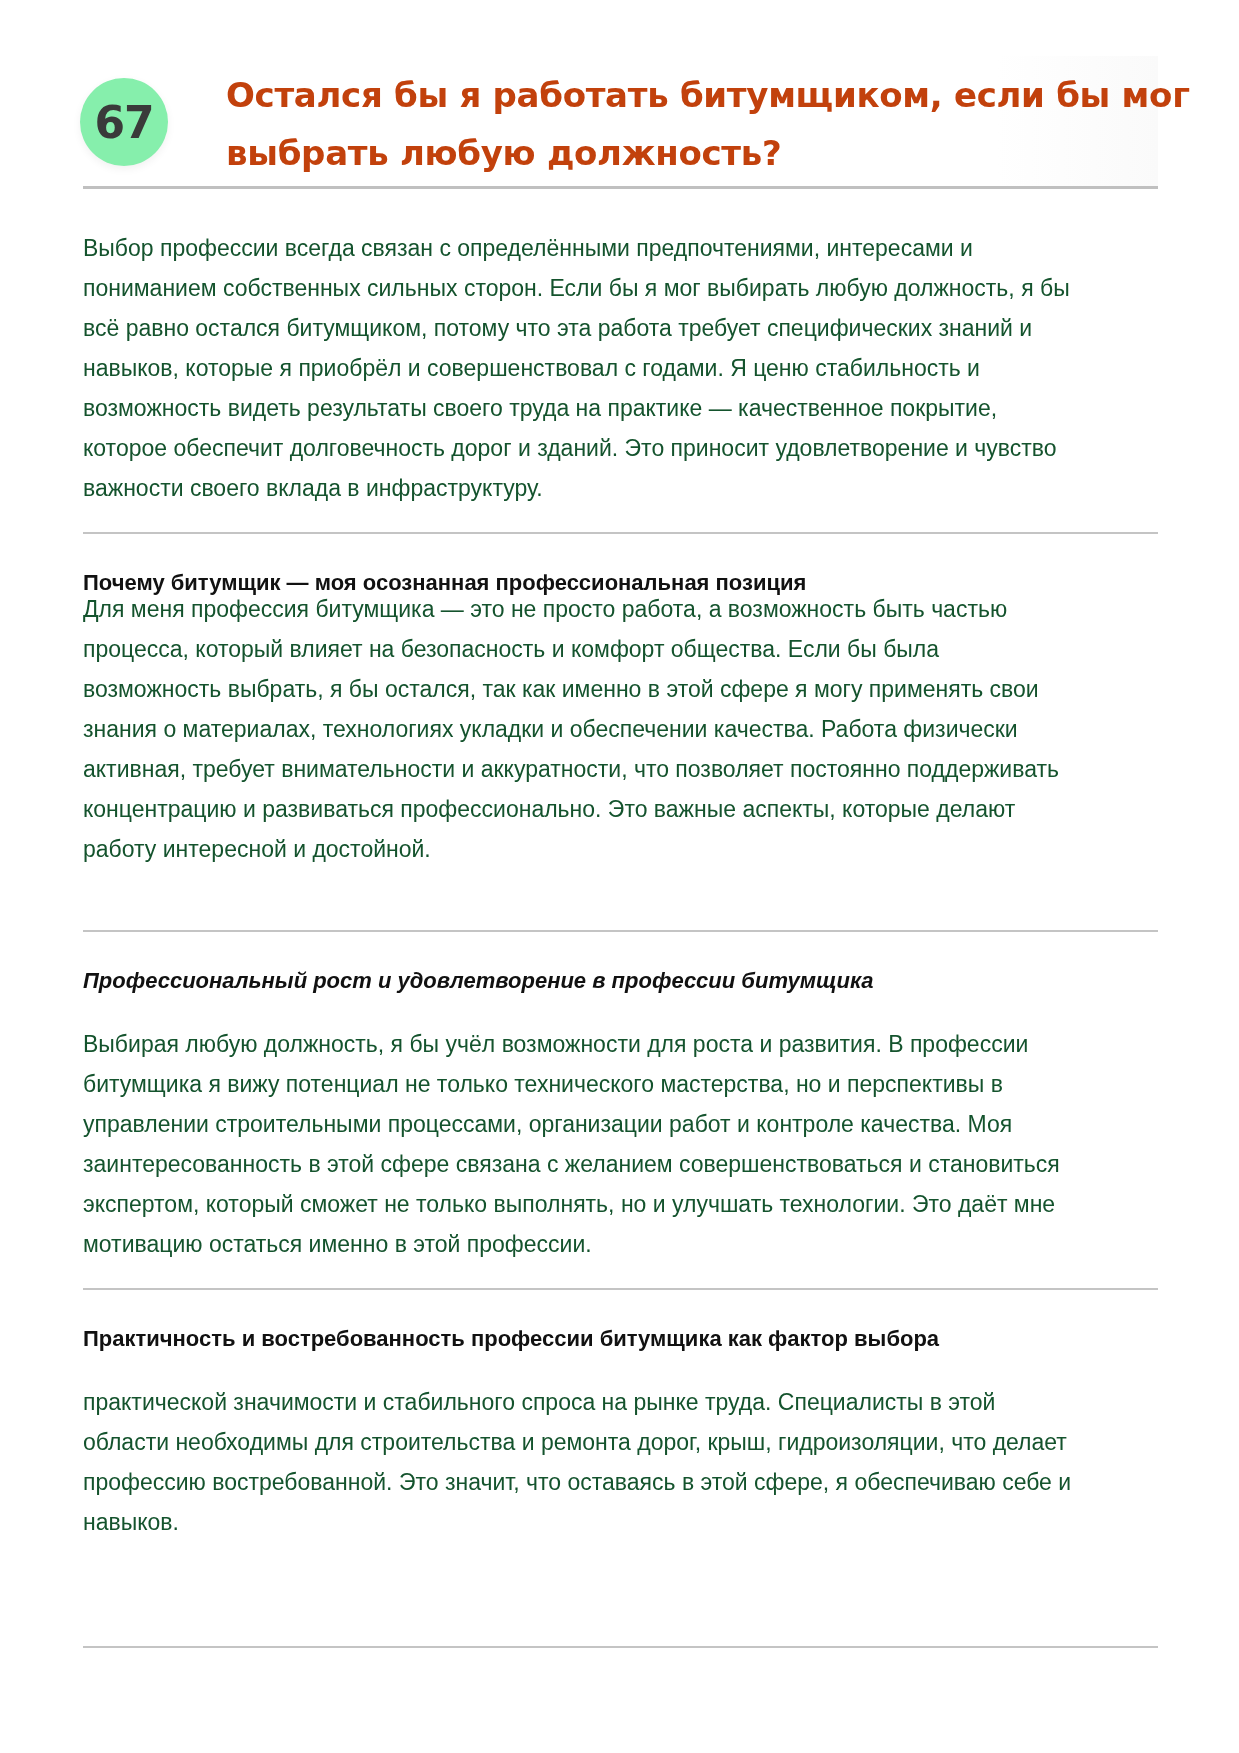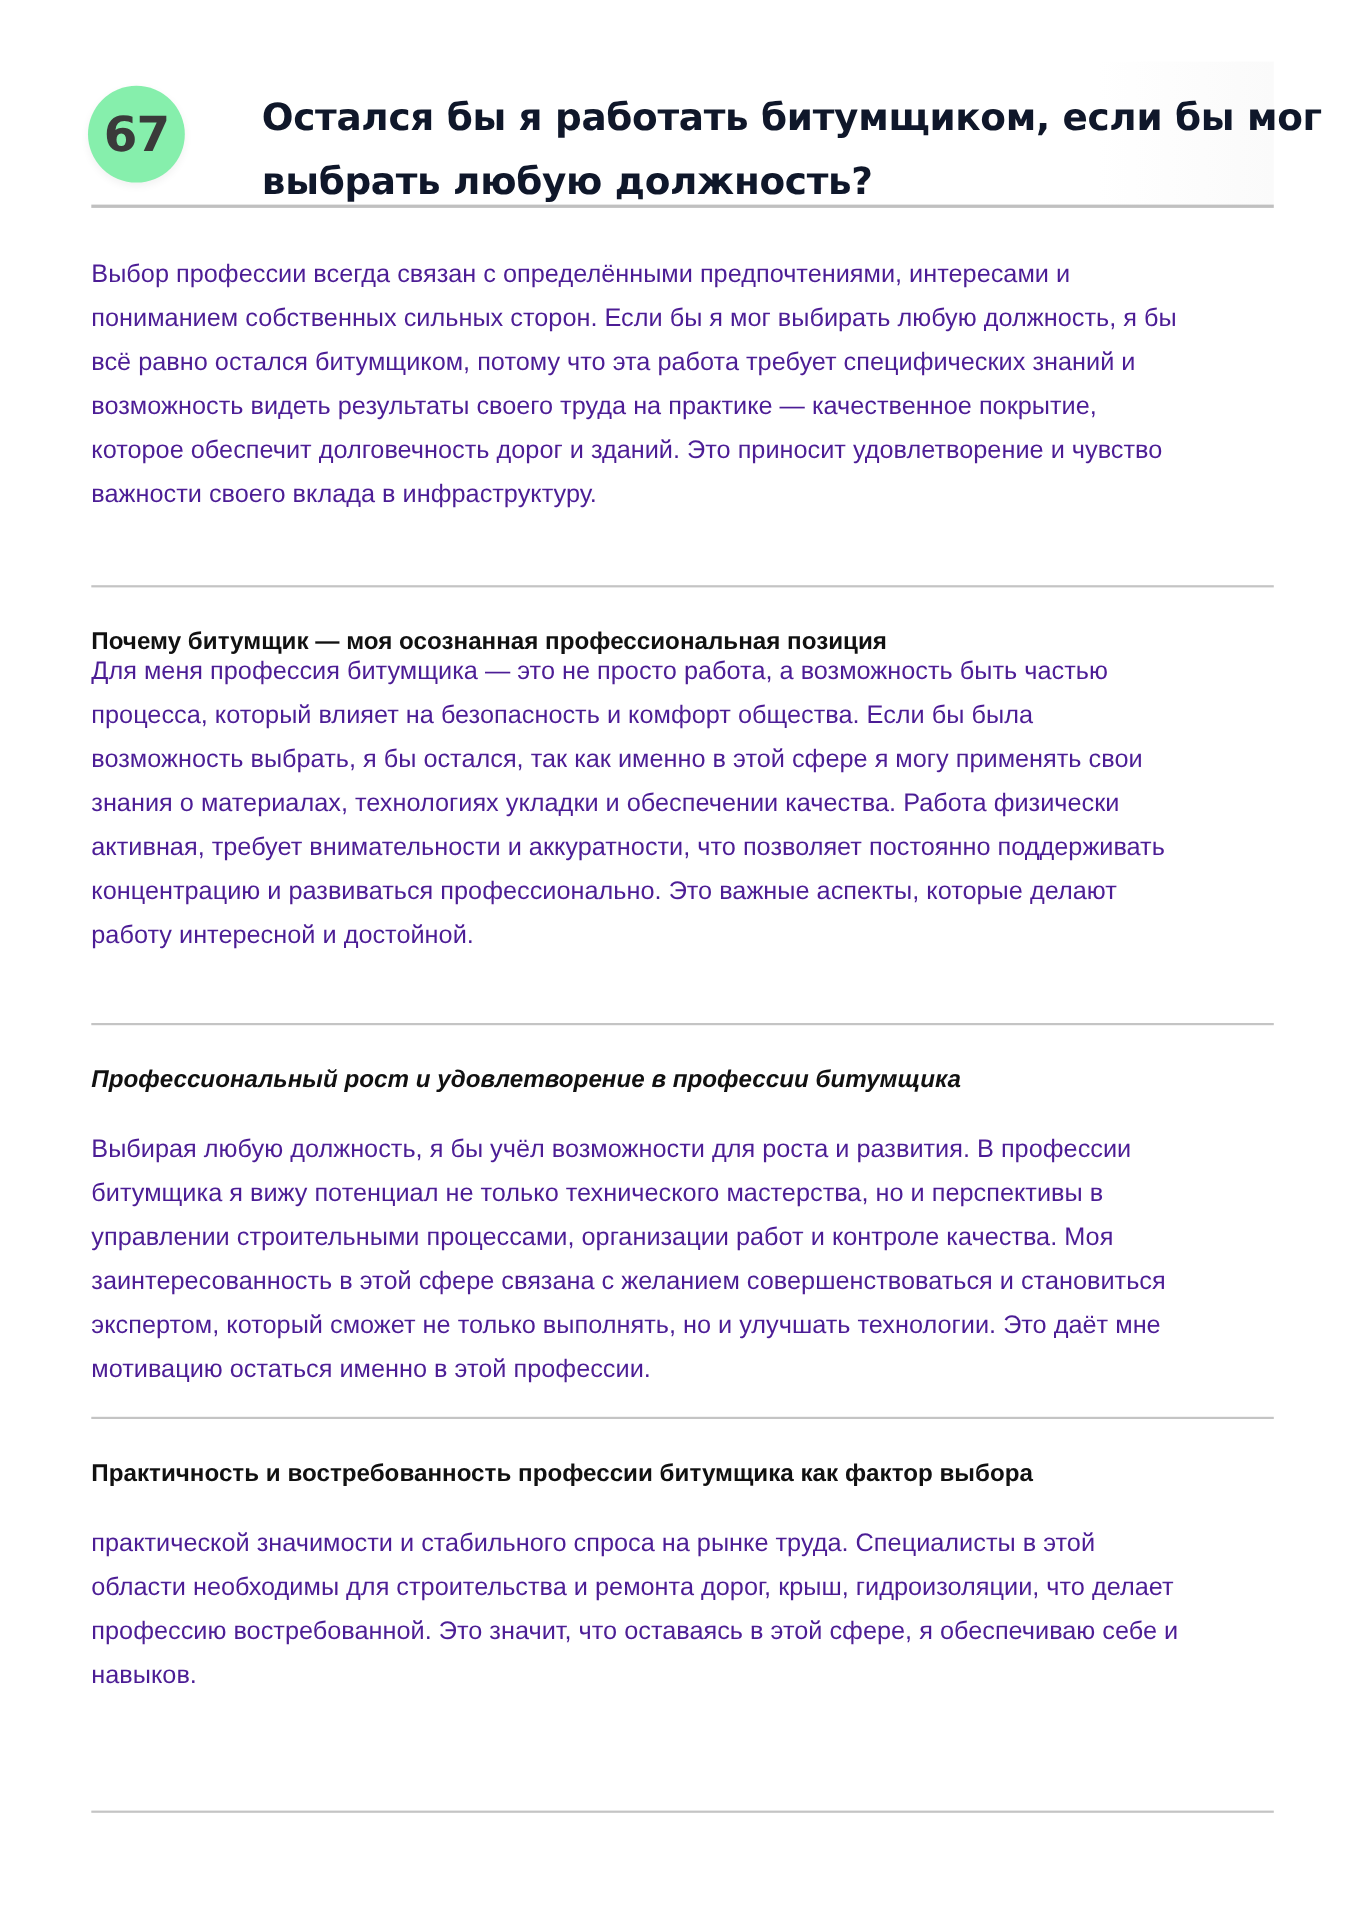--- a/index.html
+++ b/index.html
@@ -4,27 +4,27 @@
 <style>
   html, body { margin: 0; padding: 0; background: #ffffff; }
   body { width: 1239px; height: 1753px; position: relative; overflow: hidden;
          font-family: "Liberation Sans", "DejaVu Sans", sans-serif; color: #222222; }
   .header { position: absolute; left: 83px; top: 56px; width: 1075px; height: 130px;
             background: linear-gradient(to right, #ffffff 0%, #ffffff 85%, #fafafa 100%); }
   .badge { position: absolute; left: 80px; top: 78px; width: 88px; height: 88px; border-radius: 50%;
            background: #86efac; box-shadow: 0 3px 8px rgba(0,0,0,0.06);
            display: flex; align-items: center; justify-content: center;
            font-family: "DejaVu Sans", sans-serif; font-weight: bold; font-size: 44px; color: #3a3a3a; letter-spacing: -1px; }
-  .title { position: absolute; left: 222px; top: 62px; width: 940px; margin: 16px;
-           font-family: "DejaVu Sans", sans-serif; font-weight: bold; font-size: 34px; line-height: 58px; color: #0f172a; letter-spacing: -0.3px; }
+  .title { position: absolute; left: 222px; top: 62px; width: 940px; margin: 4px;
+           font-family: "DejaVu Sans", sans-serif; font-weight: bold; font-size: 34px; line-height: 58px; color: #c2410c; letter-spacing: -0.3px; }
   .title span { display: block; white-space: nowrap; }
   .rule { position: absolute; left: 83px; width: 1075px; height: 2px; background: #c4c4c4; }
   .rule.thick { height: 3px; background: #c0c0c0; }
   .para { position: absolute; left: 83px; width: 1080px; margin: 0;
-          font-size: 23px; line-height: 40px; color: #4c1d95; }
+          font-size: 23px; line-height: 40px; color: #14532d; }
   .para span { display: block; white-space: nowrap; }
   .h2 { position: absolute; left: 83px; margin: 0; font-weight: bold; font-size: 22px;
         line-height: 30px; color: #111111; white-space: nowrap; }
 </style>
 </head>
 <body>
 
 <div class="header"></div>
 
 <div class="badge">
@@ -35,20 +35,21 @@
   <span>Остался бы я работать битумщиком, если бы мог</span>
   <span>выбрать любую должность?</span>
 </h1>
 
 <div class="rule thick" style="top:186px;"></div>
 
 <p class="para" style="top:228px;">
   <span>Выбор профессии всегда связан с определёнными предпочтениями, интересами и</span>
   <span>пониманием собственных сильных сторон. Если бы я мог выбирать любую должность, я бы</span>
   <span>всё равно остался битумщиком, потому что эта работа требует специфических знаний и</span>
+  <span>навыков, которые я приобрёл и совершенствовал с годами. Я ценю стабильность и</span>
   <span>возможность видеть результаты своего труда на практике — качественное покрытие,</span>
   <span>которое обеспечит долговечность дорог и зданий. Это приносит удовлетворение и чувство</span>
   <span>важности своего вклада в инфраструктуру.</span>
 </p>
 
 <div class="rule" style="top:532px;"></div>
 
 <h2 class="h2" style="top:568px;">Почему битумщик — моя осознанная профессиональная позиция</h2>
 <p class="para" style="top:589px;">
   <span>Для меня профессия битумщика — это не просто работа, а возможность быть частью</span>

